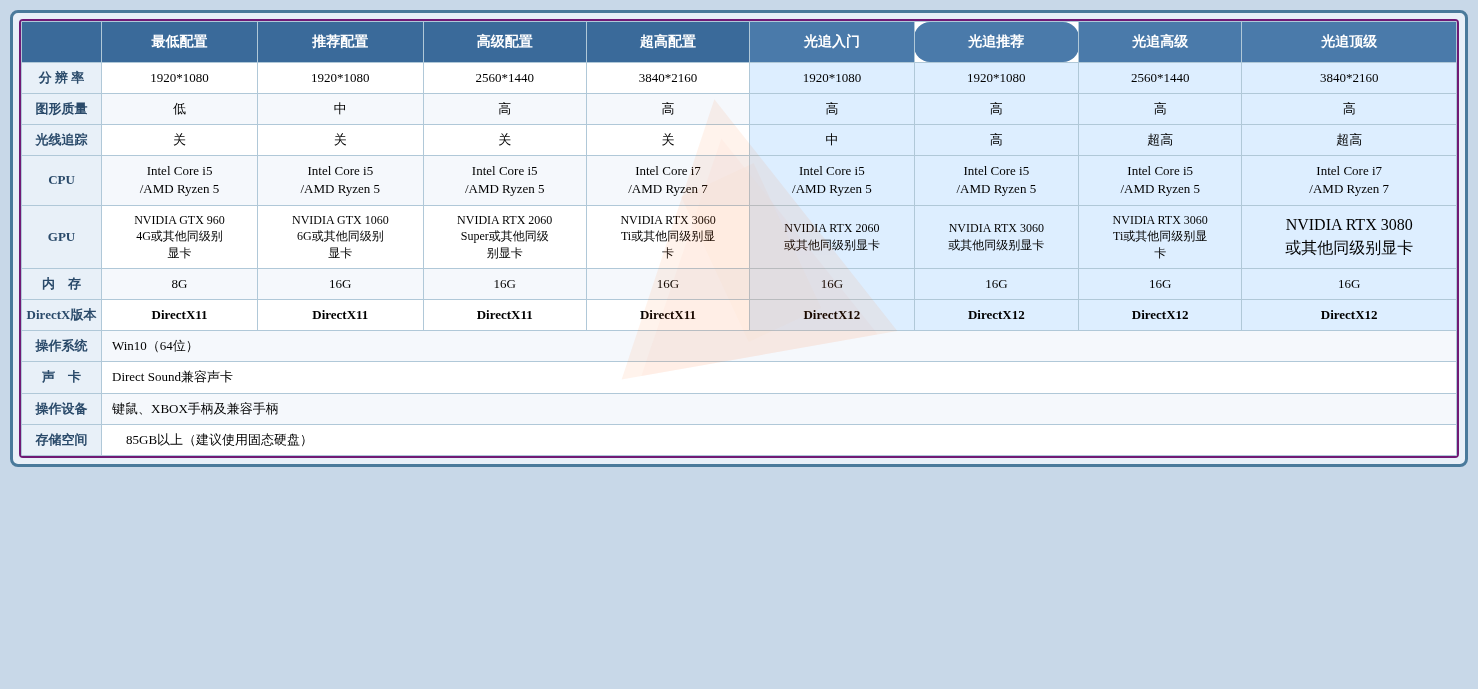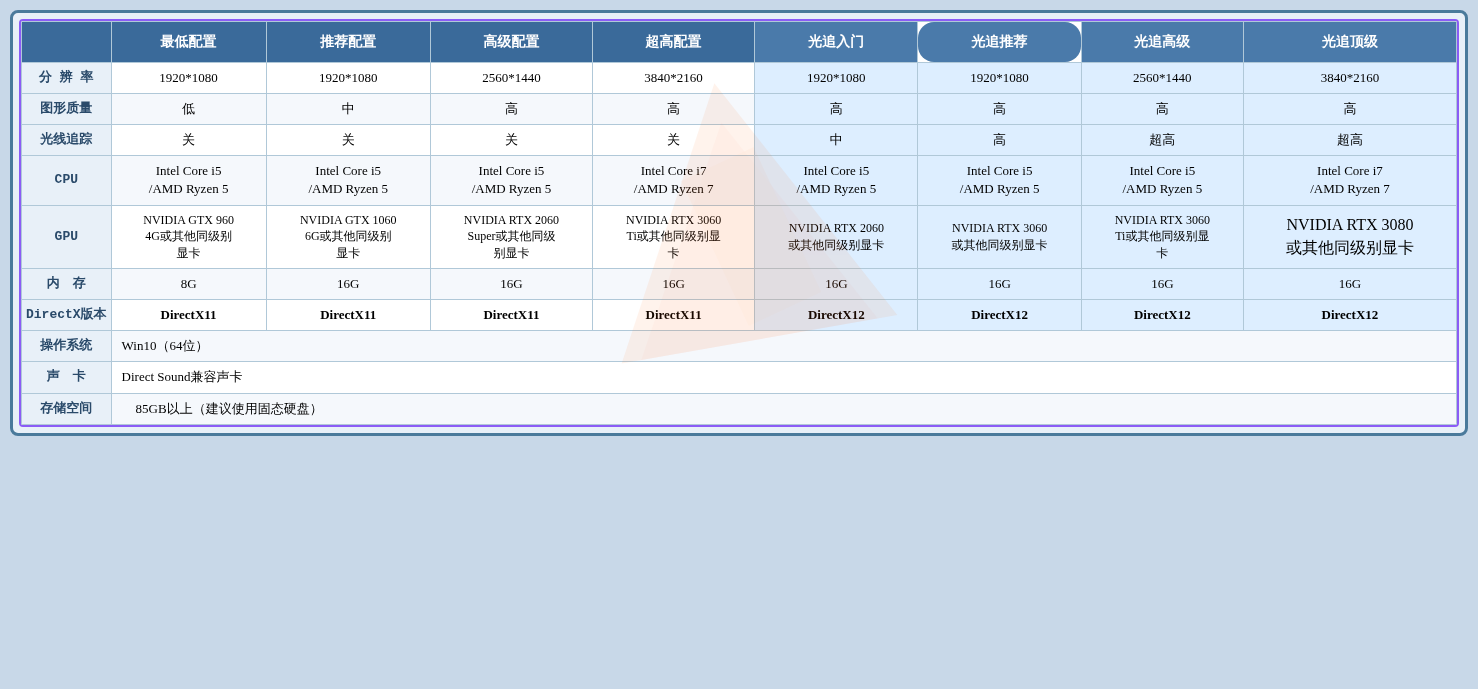--- a/index.html
+++ b/index.html
@@ -8,21 +8,21 @@
       font-family: 'SimSun', 'STSong', serif;
       padding: 10px;
     }
     .outer-border {
       border: 3px solid #4a7a9b;
       border-radius: 8px;
       background: #e8f0f8;
       padding: 6px;
     }
     .inner-border {
-      border: 2px solid #8b5cf6;
+      border: 2px solid #701a75;
       border-radius: 4px;
       background: white;
       overflow: hidden;
     }
     table {
       width: 100%;
       border-collapse: collapse;
       font-size: 13px;
     }
     th, td {
@@ -53,21 +53,20 @@
     }
     .col-highlight {
       background: #ddeeff !important;
     }
     .header-row th:nth-child(n+6) {
       background: #4a7aaa;
     }
     .row-label {
       width: 70px;
       min-width: 80px;
-      font-family: Liberation Mono, monospace;
     }
     .watermark {
       position: absolute;
       top: 50%;
       left: 50%;
       transform: translate(-50%, -50%) rotate(-10deg);
       opacity: 0.15;
       pointer-events: none;
       z-index: 10;
     }
@@ -194,20 +193,24 @@
           <tr>
             <td class="row-label">操作系统</td>
             <td colspan="8" style="text-align:left; padding-left:10px;">Win10（64位）</td>
           </tr>
 
           <tr>
             <td class="row-label">声　卡</td>
             <td colspan="8" style="text-align:left; padding-left:10px;">Direct Sound兼容声卡</td>
           </tr>
 
+          <tr>
+            <td class="row-label">操作设备</td>
+            <td colspan="8" style="text-align:left; padding-left:10px;">键鼠、XBOX手柄及兼容手柄</td>
+          </tr>
 
           <tr>
             <td class="row-label">存储空间</td>
             <td colspan="8" style="text-align:left; padding-left:24px;">85GB以上（建议使用固态硬盘）</td>
           </tr>
         </tbody>
       </table>
     </div>
   </div>
 </div>

